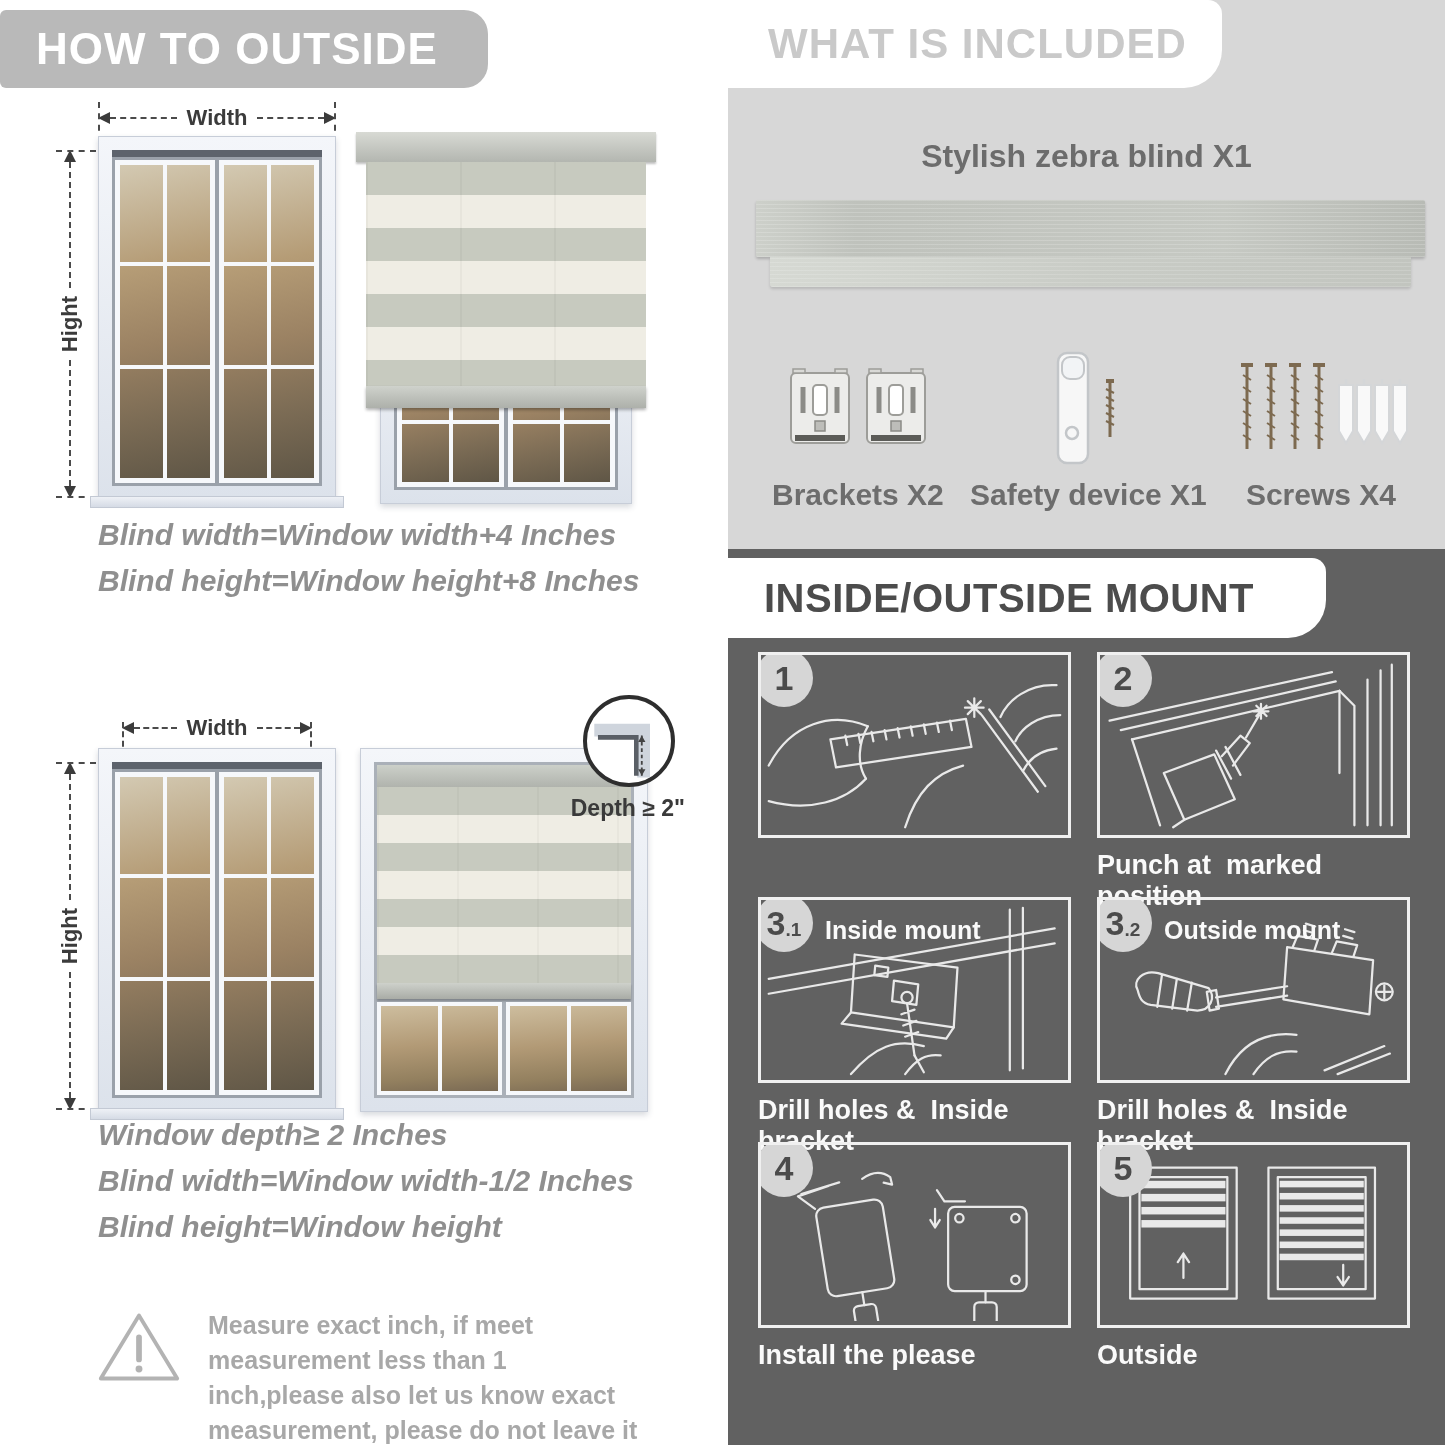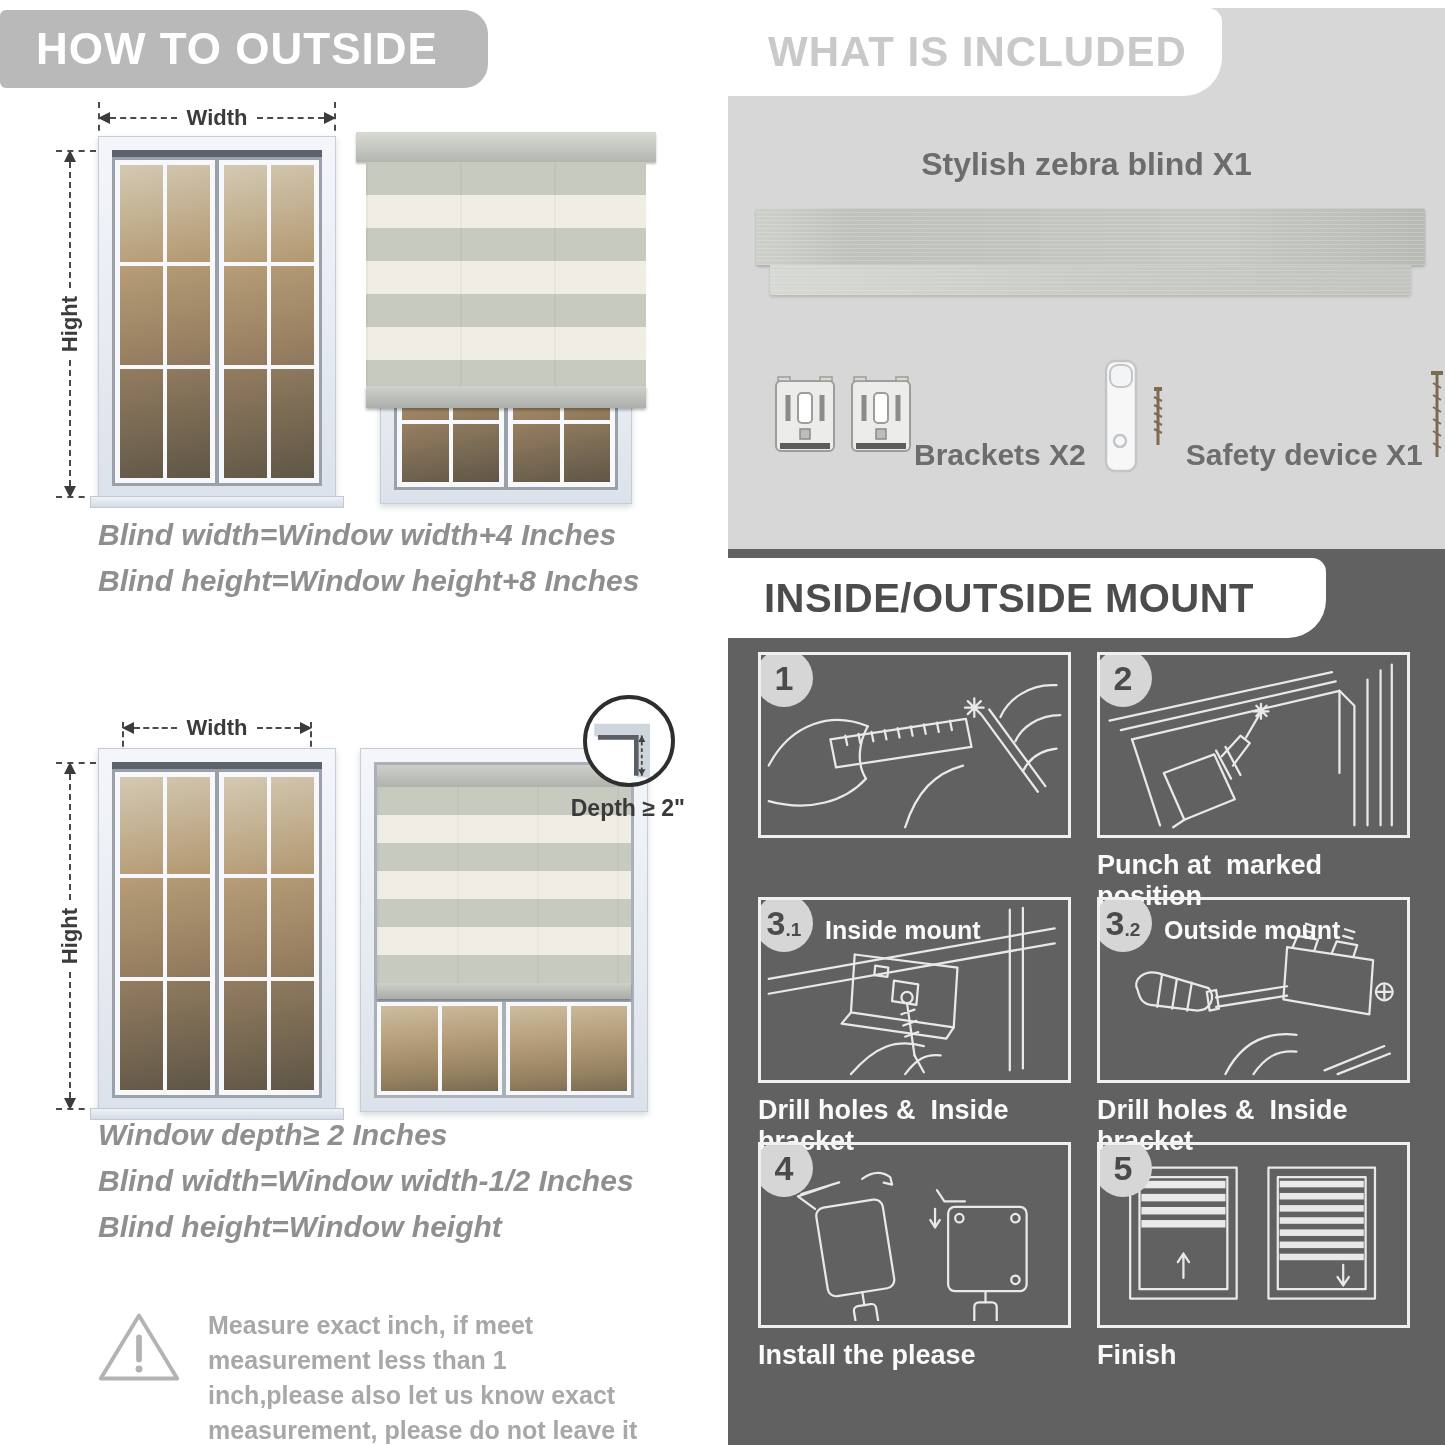--- a/index.html
+++ b/index.html
@@ -83,35 +83,35 @@
   .sec-text{position:absolute;left:98px;}
   .sec-text h3{font-size:38px;font-weight:700;color:var(--ink-dark);margin-bottom:12px;}
   .sec-text .ln{font-size:30px;font-weight:700;color:var(--ink-mid);line-height:46px;font-style:italic;}
   .st1{top:512px;} .st2{top:1112px;}
 
   .warning{position:absolute;left:96px;top:1308px;width:580px;display:flex;align-items:flex-start;}
   .warn-text{margin-left:26px;width:440px;font-size:25px;font-weight:600;
     color:var(--ink-warn);line-height:35px;}
 
   
-  .panel-light{position:absolute;left:728px;top:0;width:717px;height:549px;background:var(--panel-light);margin-top:8px;}
+  .panel-light{position:absolute;left:728px;top:0;width:717px;height:549px;background:var(--panel-light);}
   .hdr-included{position:absolute;left:0;top:0;width:494px;height:88px;background:#fff;
     border-radius:0 14px 38px 0;display:flex;align-items:center;padding-left:40px;
     color:var(--included-title);font-weight:700;font-size:42px;letter-spacing:1px;}
   .blind-title{position:absolute;left:0;width:100%;top:138px;text-align:center;
     font-size:32px;font-weight:700;color:#6c6c6c;}
   .headrail{position:absolute;left:28px;right:20px;top:200px;height:57px;border-radius:2px;
     background:repeating-linear-gradient(0deg,rgba(255,255,255,.18) 0 1px,rgba(0,0,0,0) 1px 4px),
       linear-gradient(90deg,#cdd0ca,#bfc2bc 15%,#c6c9c3 70%,#b8bbb5);
     box-shadow:0 2px 3px rgba(0,0,0,.2);}
   .headrail-lip{position:absolute;left:42px;right:34px;top:257px;height:30px;border-radius:0 0 3px 3px;
     background:repeating-linear-gradient(0deg,rgba(255,255,255,.15) 0 1px,rgba(0,0,0,0) 1px 4px),
       linear-gradient(90deg,#d6d9d3,#c9ccc6 50%,#c2c5bf);box-shadow:0 2px 3px rgba(0,0,0,.15);}
   .items{position:absolute;left:44px;right:36px;top:352px;display:flex;justify-content:space-between;}
-  .item{display:flex;flex-direction:row;align-items:flex-end;}
+  .item{display:flex;flex-direction:column;align-items:center;}
   .item-art{height:112px;display:flex;align-items:center;justify-content:center;gap:10px;}
   .item-label{margin-top:14px;font-size:30px;font-weight:700;color:#6d6d6d;white-space:nowrap;}
 
   .panel-dark{position:absolute;left:728px;top:549px;width:717px;height:896px;background:var(--panel-dark);}
   .hdr-mount{position:absolute;left:0;top:9px;width:598px;height:80px;background:#fff;
     border-radius:0 14px 38px 0;display:flex;align-items:center;padding-left:36px;
     color:#4c4c4c;font-weight:700;font-size:40px;letter-spacing:.5px;}
   .steps{position:absolute;left:30px;top:103px;width:652px;
     display:grid;grid-template-columns:1fr 1fr;column-gap:26px;row-gap:13px;}
   .step .box{position:relative;height:186px;border:3px solid #f0f0f0;overflow:hidden;}
@@ -491,17 +491,17 @@
               <rect x="188" y="45" width="90" height="7"></rect>
             <rect x="188" y="58" width="90" height="7"></rect>
               <rect x="188" y="71" width="90" height="7"></rect>
             <rect x="188" y="84" width="90" height="7"></rect>
               <rect x="188" y="97" width="90" height="7"></rect>
             <rect x="188" y="110" width="90" height="7"></rect>
           </g>
           <path d="M256,122 v22 M256,144 l-6,-9 M256,144 l6,-9"></path>
         </svg>
       </div>
-      <div class="caption">Finish</div>
+      <div class="caption">Outside</div>
     </div>
 
   </div>
 </div>
 
 </body></html>

